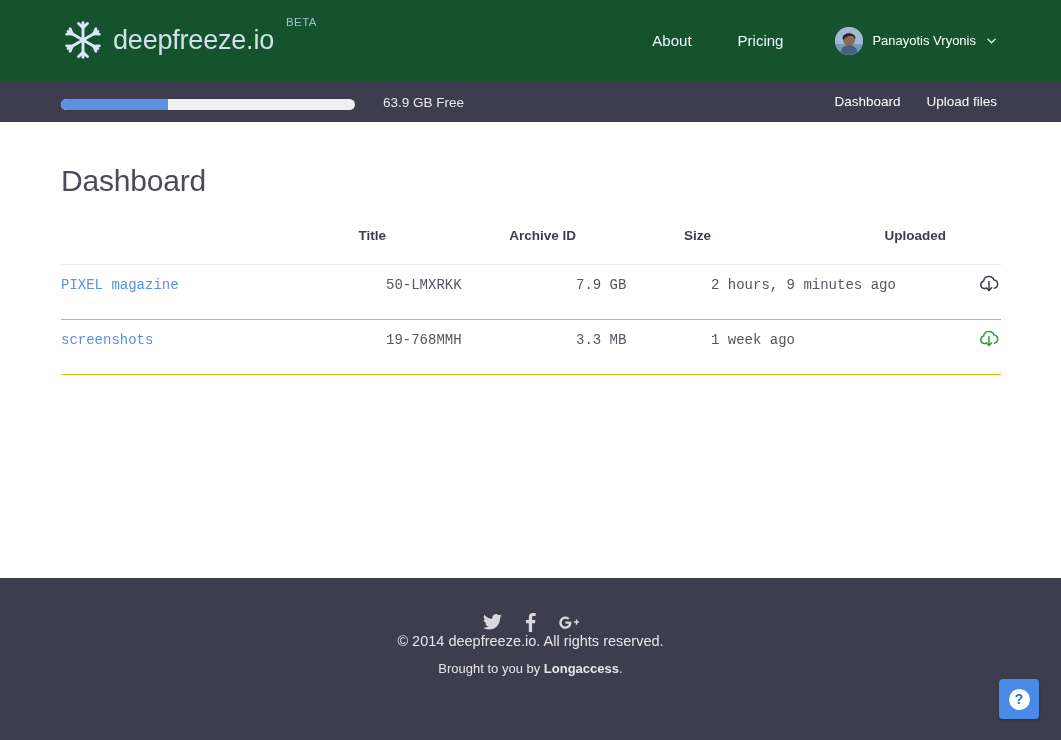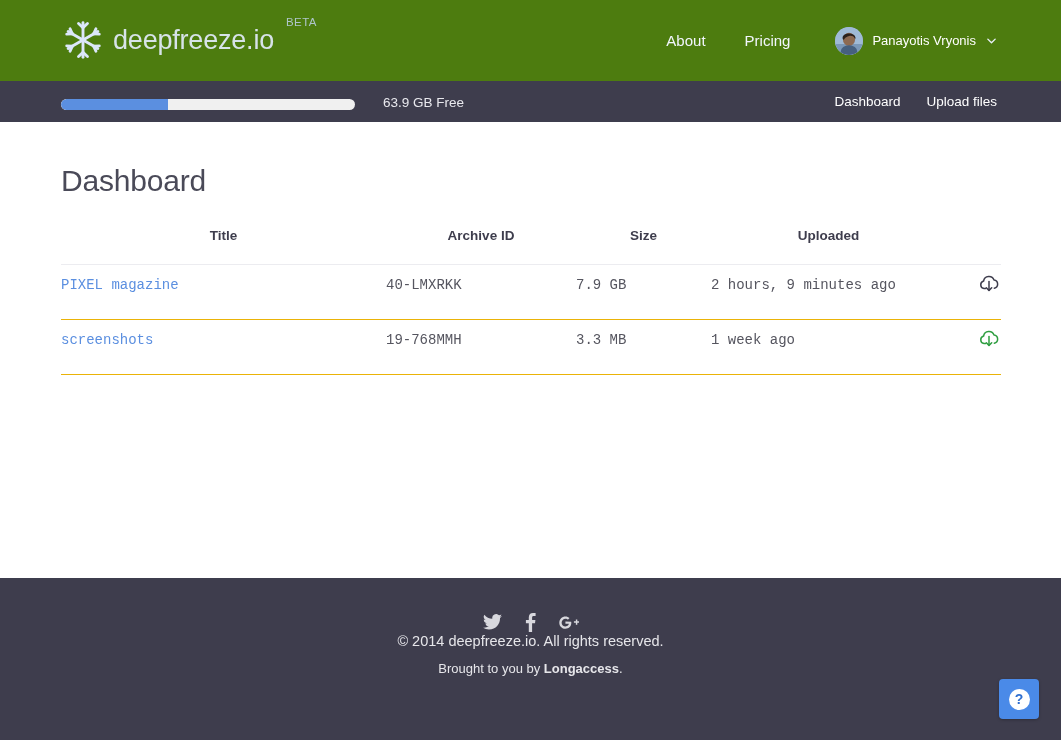--- a/index.html
+++ b/index.html
@@ -23,21 +23,21 @@
     height: 740px;
     background: #3e3d4d;
   }
 
   
   .topbar {
     position: absolute;
     left: 0; top: 0;
     width: 1061px;
     height: 81px;
-    background: #4d7c0f;
+    background: #14532d;
     display: flex;
     align-items: center;
   }
 
   .brand {
     position: absolute;
     left: 61px;
     top: 16px;
     display: flex;
     align-items: center;
@@ -73,21 +73,21 @@
     margin-left: 29px;
   }
 
   .topnav {
     position: absolute;
     right: 64px;
     top: 0;
     height: 81px;
     display: flex;
     align-items: center;
-    gap: 5px;
+    gap: 12px;
   }
 
   .topnav a.navlink {
     color: #f2f6fd;
     font-size: 15px;
     text-decoration: none;
     margin-left: 34px;
     white-space: nowrap;
   }
 
@@ -204,21 +204,21 @@
   .table {
     position: absolute;
     left: 61px;
     top: 106px;
     width: 940px;
     border-collapse: collapse;
     table-layout: fixed;
   }
 
   .table th {
-    text-align: center;
+    text-align: right;
     font-size: 13.5px;
     font-weight: bold;
     color: #3e3d4d;
     padding: 0 0 21px 0;
     vertical-align: bottom;
     border-bottom: 1px solid #ececf0;
   }
 
   .table td {
     font-size: 14px;
@@ -424,21 +424,21 @@
           <th>Uploaded</th>
           <th></th>
         </tr>
       </thead>
       <tbody>
 
         <tr>
           <td>
             <a class="title-link" href="#">PIXEL magazine</a>
           </td>
-          <td>40-LMXRKK</td>
+          <td>50-LMXRKK</td>
           <td>7.9 GB</td>
           <td>2 hours, 9 minutes ago</td>
           <td class="dl-cell">
             <button class="dl-btn">
               <svg class="cloud-icon" viewBox="0 0 24 24" fill="none" stroke="#3e3d4d" stroke-width="1.5" stroke-linecap="round" stroke-linejoin="round">
                 <path d="M17.3 17.2A4.1 4.1 0 0 0 17 9.1a5.4 5.4 0 0 0-10.4.9A3.9 3.9 0 0 0 7 17.6h1.6"></path>
                 <line x1="12" y1="10.6" x2="12" y2="19.3"></line>
                 <polyline points="9.3,16.7 12,19.4 14.7,16.7"></polyline>
               </svg>
             </button>

